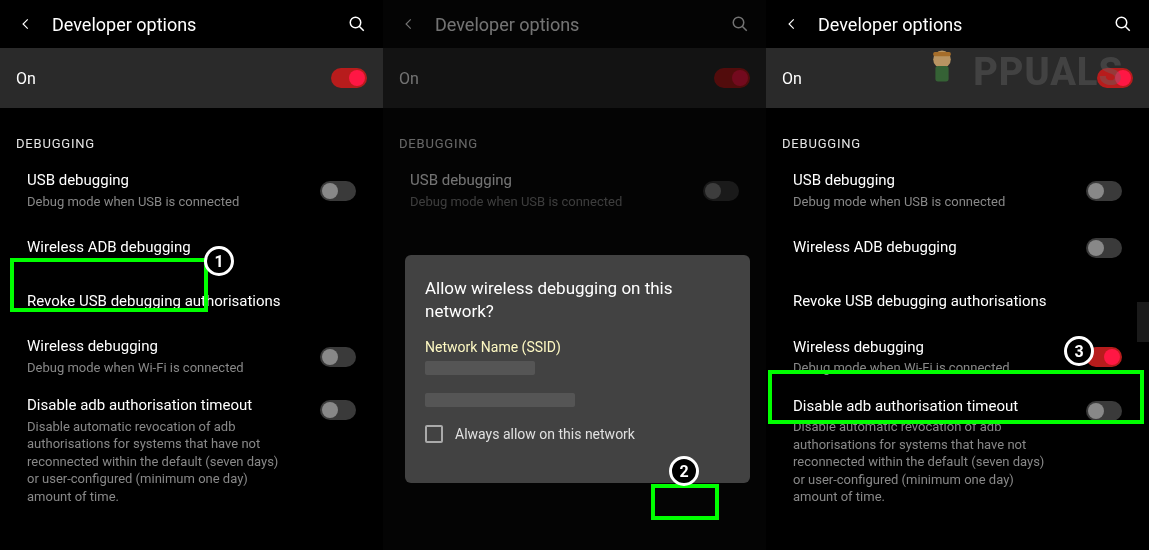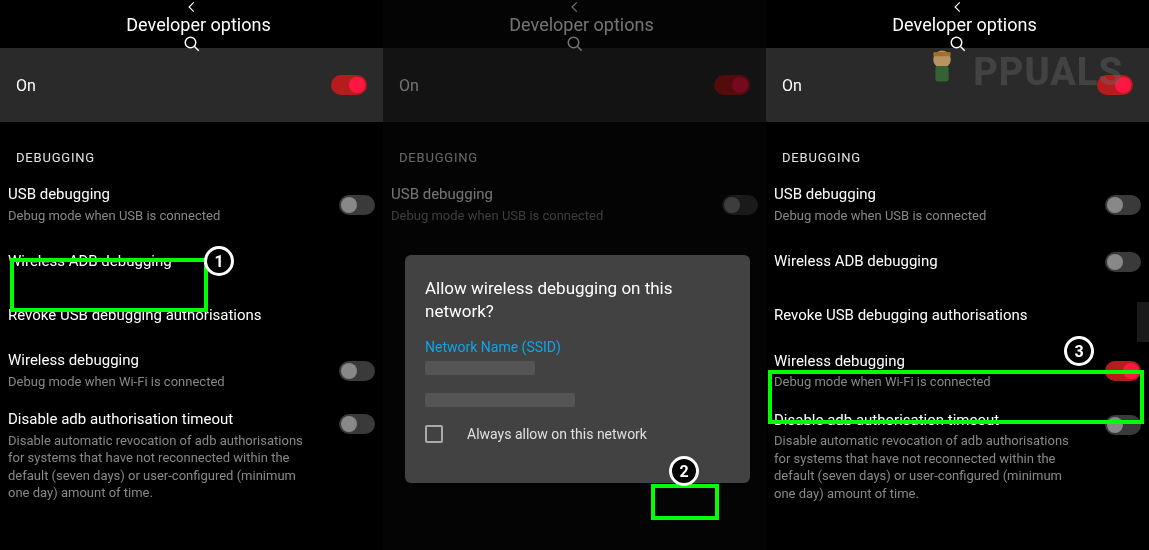--- a/index.html
+++ b/index.html
@@ -18,29 +18,28 @@
       background: #000000;
       position: relative;
       overflow: hidden;
     }
     .panel:nth-child(2) { background: #0a0a0a; }
     .header {
       height: 48px;
       display: flex;
       align-items: center;
       padding: 0 14px;
-      flex-direction: column;
     }
     .back-icon { display: inline-flex; align-items: center; justify-content: center; width: 24px; height: 24px; }
     .back-icon svg { width: 14px; height: 14px; stroke: #ffffff; stroke-width: 2; fill: none; }
     .header-title { color: #ffffff; font-size: 18px; font-weight: 400; margin-left: 14px; flex: 1; }
     .search-icon { display: inline-flex; align-items: center; justify-content: center; width: 24px; height: 24px; }
     .search-icon svg { width: 18px; height: 18px; stroke: #ffffff; stroke-width: 2; fill: none; }
     .on-row {
-      height: 74px;
+      height: 60px;
       background: #2a2a2a;
       display: flex;
       align-items: center;
       padding: 0 16px;
       justify-content: space-between;
     }
     .on-row span { color: #ffffff; font-size: 16px; }
     .toggle {
       width: 36px;
       height: 20px;
@@ -69,21 +68,21 @@
       border-radius: 50%;
       background: #888888;
     }
     .section-header {
       color: #e5e5e5;
       font-size: 13px;
       letter-spacing: 0.8px;
       padding: 28px 16px 10px 16px;
     }
     .item {
-      padding: 10px 8px;
+      padding: 10px 27px;
       display: flex;
       align-items: center;
       position: relative;
     }
     .item-text { flex: 1; }
     .item-title { color: #ffffff; font-size: 15px; line-height: 1.3; }
     .item-sub { color: #888888; font-size: 13px; line-height: 1.35; margin-top: 2px; padding-right: 30px; }
     .highlight-box {
       position: absolute;
       border: 4px solid #00ff00;
@@ -116,33 +115,33 @@
       left: 22px;
       right: 16px;
       top: 255px;
       background: #424242;
       border-radius: 6px;
       padding: 22px 20px 16px 20px;
       z-index: 3;
       color: #e0e0e0;
     }
     .dialog-title { font-size: 17px; line-height: 1.35; color: #ffffff; margin-bottom: 16px; }
-    .dialog-label { font-size: 14px; color: #0ea5e9; }
+    .dialog-label { font-size: 14px; color: #fef9c3; }
     .dialog-masked {
       width: 110px;
       height: 14px;
       background: #555555;
       margin-top: 6px;
       margin-bottom: 18px;
       border-radius: 2px;
     }
     .dialog-check-row {
       display: flex;
       align-items: center;
-      gap: 24px;
+      gap: 12px;
       margin-top: 10px;
       margin-bottom: 24px;
     }
     .checkbox {
       width: 18px;
       height: 18px;
       border: 2px solid #aaaaaa;
       border-radius: 2px;
     }
     .dialog-actions { display: flex; justify-content: flex-end; gap: 24px; }

